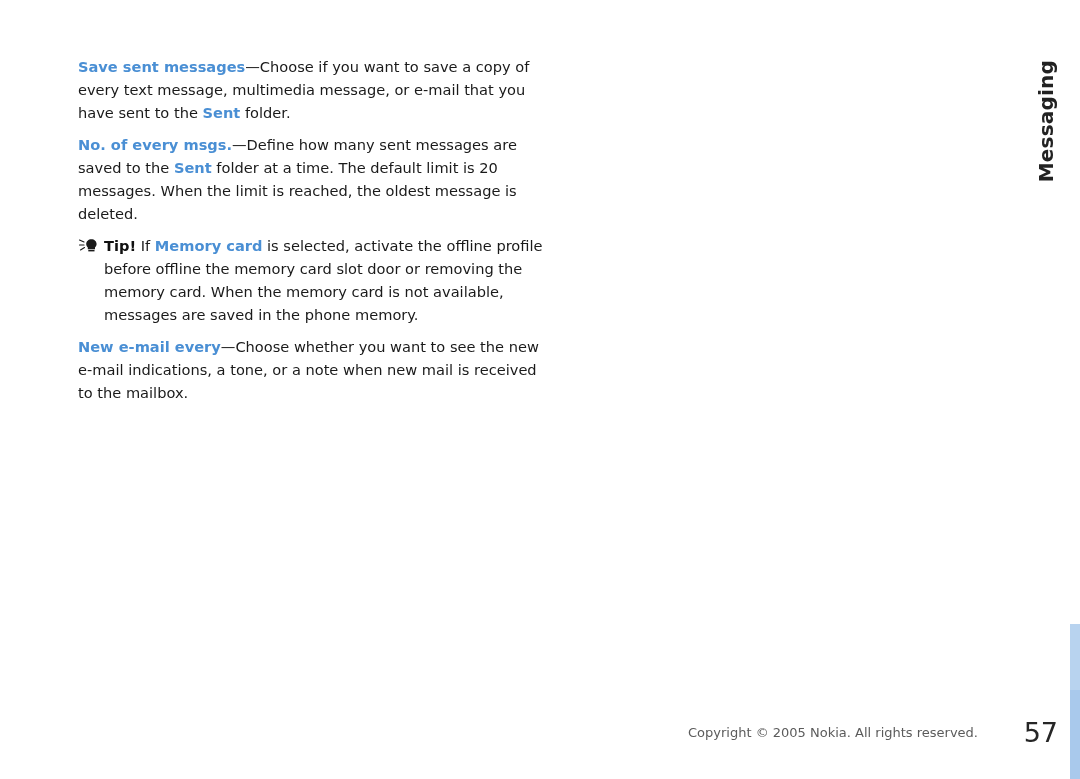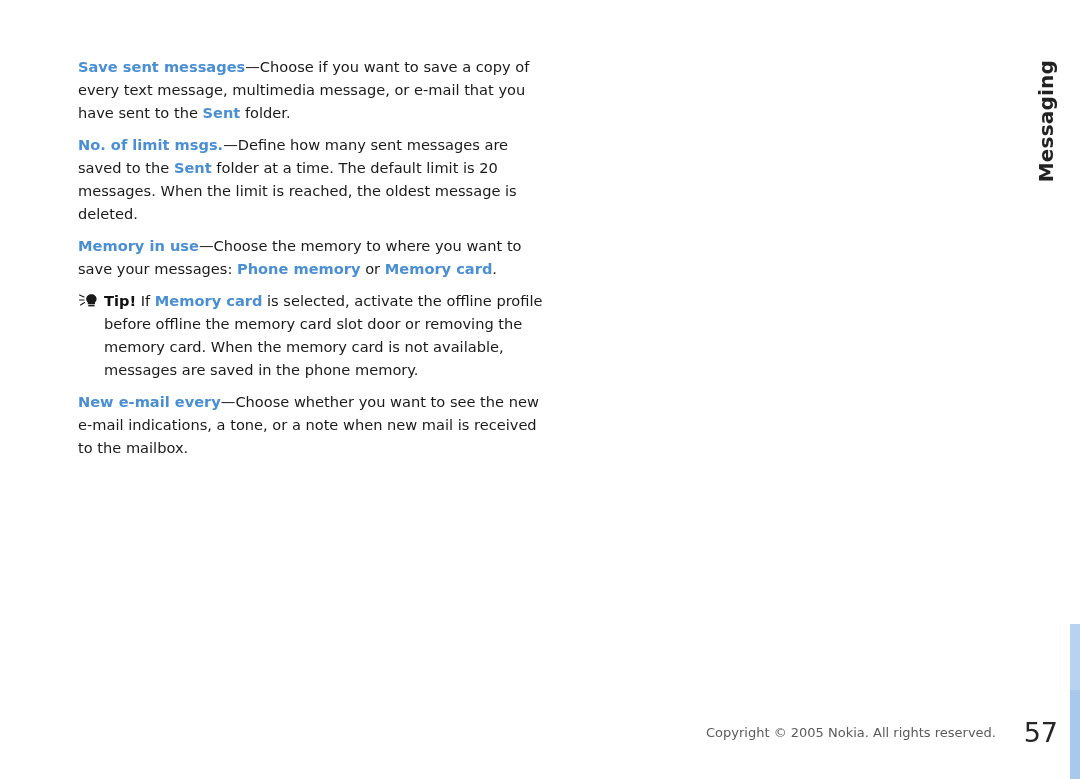--- a/index.html
+++ b/index.html
@@ -105,21 +105,21 @@
   
   .footer {
     position: absolute;
     left: 0;
     top: 725px;
     width: 1080px;
     height: 40px;
   }
   .copyright {
     position: absolute;
-    right: 84px;
+    right: 102px;
     top: 0px;
     font-size: 13px;
     color: #5b5b5b;
     font-family: "DejaVu Sans", sans-serif;
     white-space: nowrap;
   }
   .page-number {
     position: absolute;
     right: 22px;
     top: -8px;
@@ -137,23 +137,22 @@
   <div class="edge-bar-top"></div>
   <div class="edge-bar-bottom"></div>
   <div class="edge-bar-bottom2"></div>
 
   <div class="chapter-title">Messaging</div>
 
   <div class="content">
 
     <p class="para"><span class="blue">Save sent messages</span><span>—Choose if you want to save a copy of every text message, multimedia message, or e-mail that you have sent to the </span><span class="blue">Sent</span><span> folder.</span></p>
 
-    <p class="para"><span class="blue">No. of limit msgs.</span><span>—Define how many sent messages are saved to the </span><span class="blue">Sent</span><span> folder at a time. The default limit is 20 messages. When the limit is reached, the oldest message is deleted.</span></p>
+    <p class="para"><span class="blue">No. of every msgs.</span><span>—Define how many sent messages are saved to the </span><span class="blue">Sent</span><span> folder at a time. The default limit is 20 messages. When the limit is reached, the oldest message is deleted.</span></p>
 
-    <p class="para"><span class="blue">Memory in use</span><span>—Choose the memory to where you want to save your messages: </span><span class="blue">Phone memory</span><span> or </span><span class="blue">Memory card</span><span>.</span></p>
 
     <div class="tip">
       <span class="tip-icon">
         <svg width="20" height="18" viewBox="0 0 20 18">
           <g stroke="#1a1a1a" stroke-width="1.1" fill="none" stroke-linecap="round">
             <line x1="1.5" y1="4" x2="6" y2="6"></line>
             <line x1="1.5" y1="9" x2="6" y2="9"></line>
             <line x1="2.5" y1="14" x2="6.5" y2="11.5"></line>
           </g>
           <path d="M13.4 3.2 C10.4 3.2 8.2 5.3 8.2 8.0 C8.2 9.6 9.0 10.7 9.8 11.5 L9.8 13.2 L17.0 13.2 L17.0 11.5 C17.8 10.7 18.6 9.6 18.6 8.0 C18.6 5.3 16.4 3.2 13.4 3.2 Z" fill="#1a1a1a"></path>

